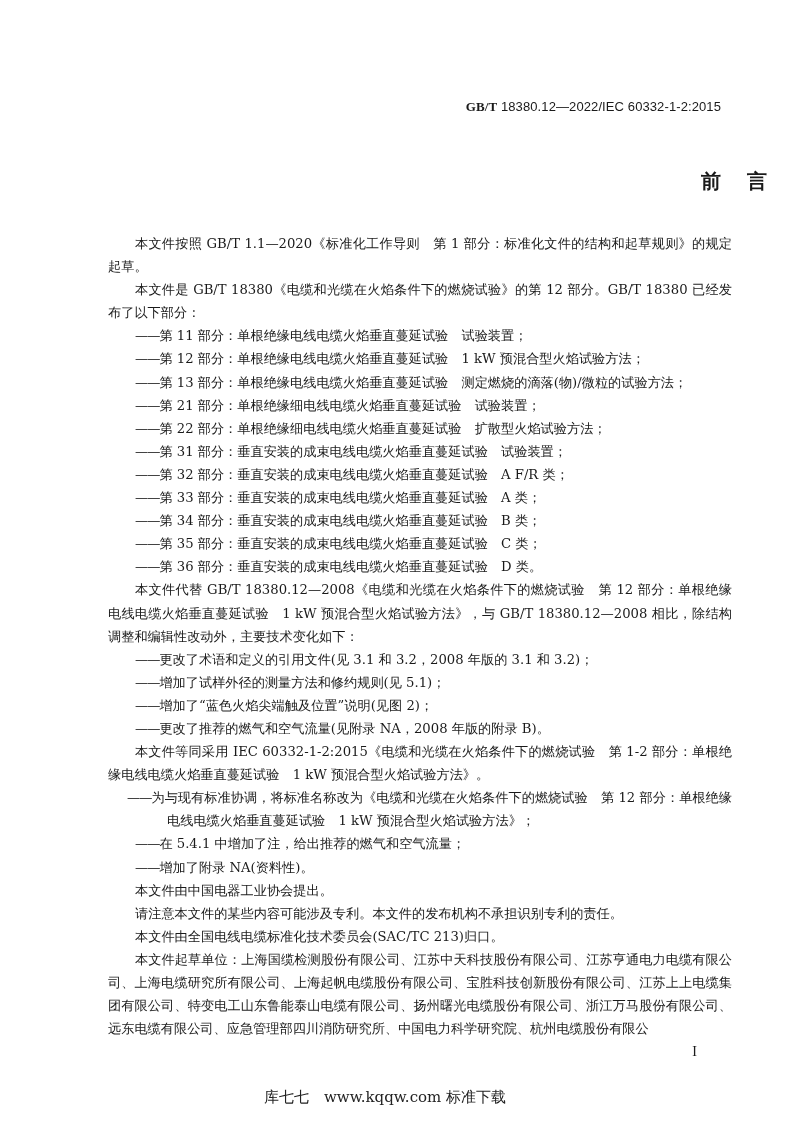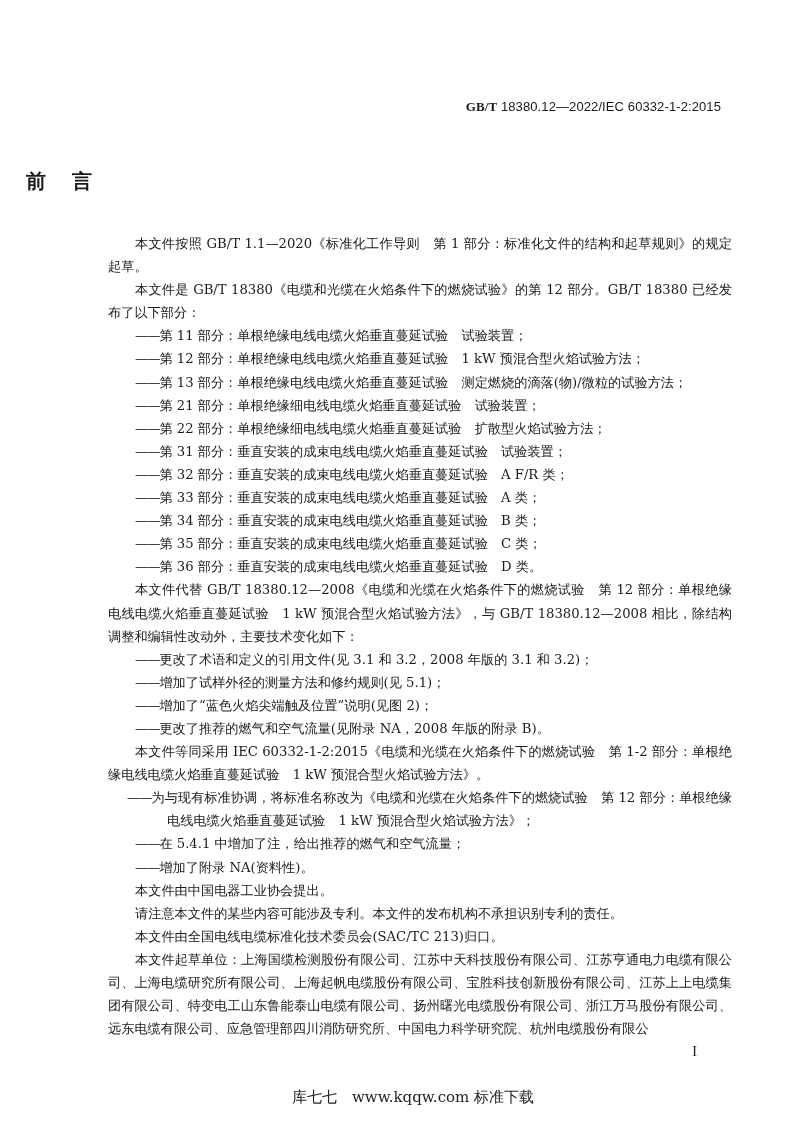--- a/index.html
+++ b/index.html
@@ -8,40 +8,40 @@
     font-family: "DejaVu Serif", "Liberation Serif", serif;
     color: #1a1a1a;
   }
   .header-code {
     position: absolute; top: 99px; right: 72px;
     font-family: "Liberation Sans", "DejaVu Sans", sans-serif;
     font-size: 13px; letter-spacing: 0.1px;
   }
   .header-code b { font-family: "Liberation Serif", serif; font-weight: bold; text-align: center; }
   .title {
-    position: absolute; top: 168px; left: 0; width: 793px; text-align: left;
+    position: absolute; top: 168px; left: 0; width: 793px; text-align: right;
     font-family: "DejaVu Sans", sans-serif; font-weight: bold; font-size: 20px;
     letter-spacing: 26px; text-indent: 26px;
   }
   .content {
     position: absolute; top: 232px; left: 108px; width: 624px;
     font-size: 13.2px; line-height: 23.1px;
     text-align: justify;
   }
   .content p { margin: 0; }
   .indent { text-indent: 27px; }
   .dash-item { padding-left: 27px; text-indent: 0; }
   .dash-item.hang { padding-left: 47px; text-indent: -20px; margin-left: 12px; }
   .dash { display: inline-block; letter-spacing: -1px; }
   .page-num {
     position: absolute; top: 1044px; right: 96px; font-size: 14px;
     font-family: "Liberation Serif", serif;
   }
   .footer {
-    position: absolute; top: 1088px; left: 292px;
+    position: absolute; top: 1088px; left: 264px;
     font-size: 15px; font-family: "DejaVu Serif", serif; color: #222;
   }
 </style>
 </head>
 <body>
 
 <div class="header-code">
   <b>GB/T</b><span> 18380.12—2022/IEC 60332-1-2:2015</span>
 </div>
 

